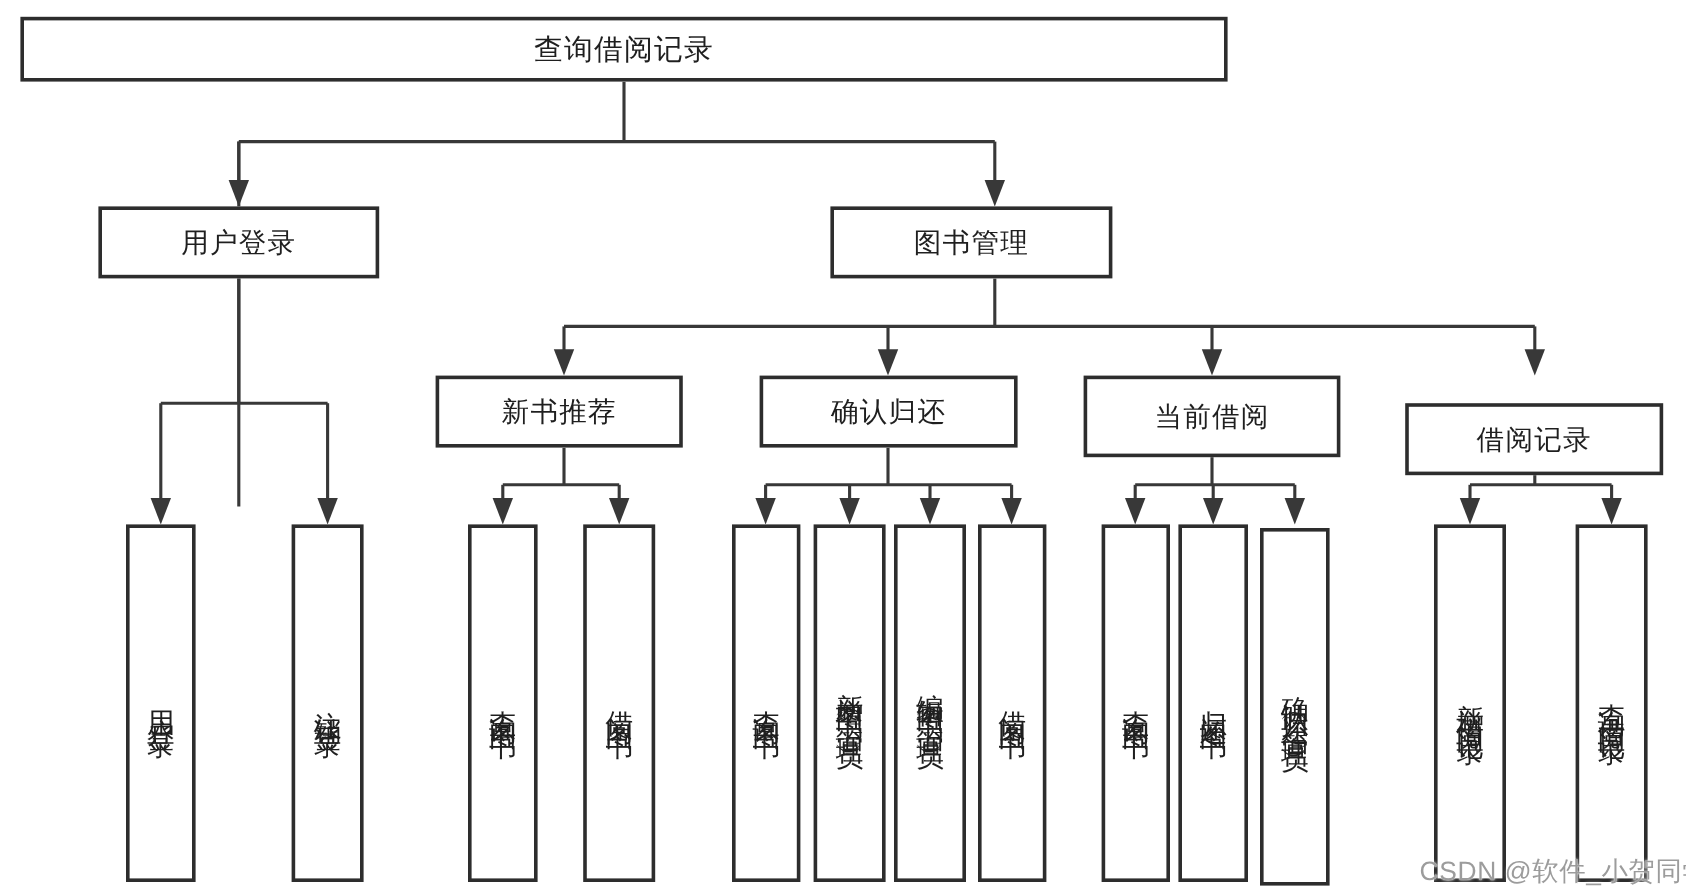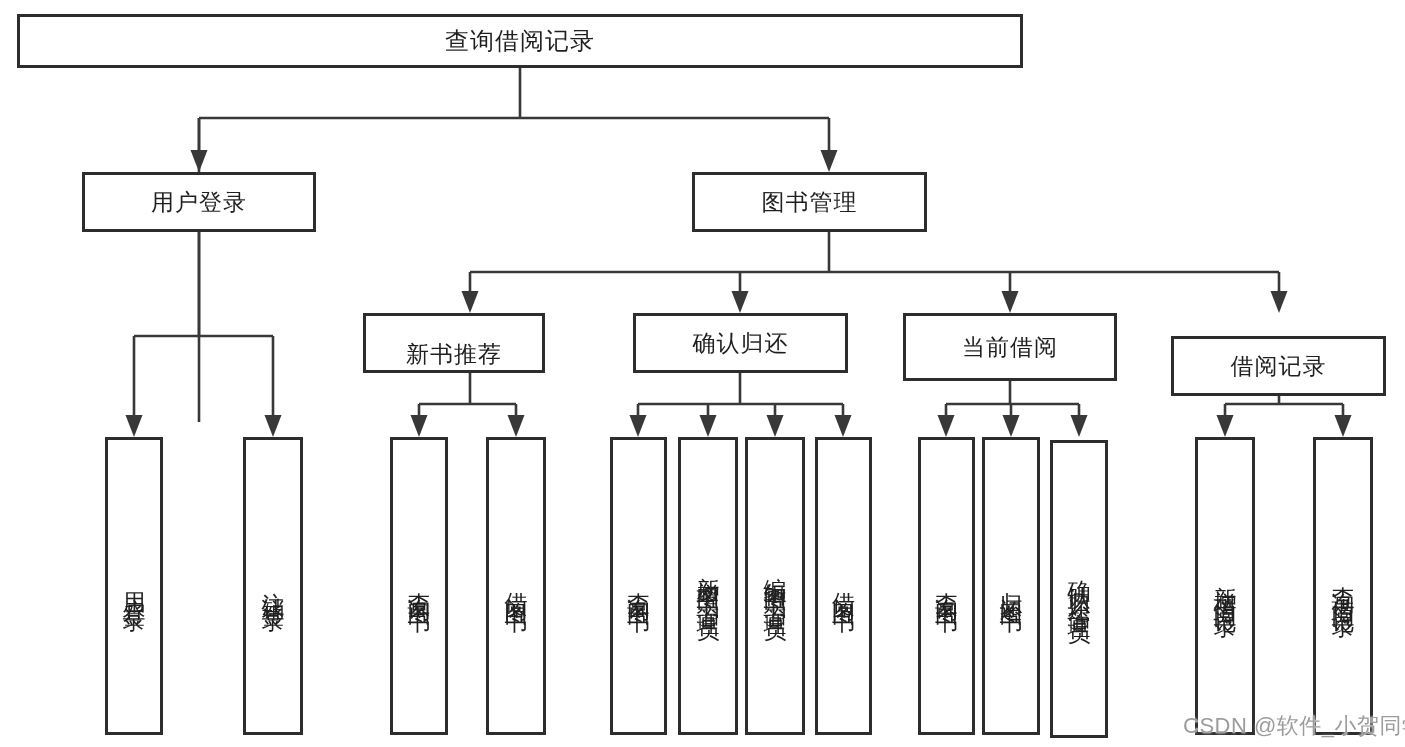--- a/index.html
+++ b/index.html
@@ -153,21 +153,21 @@
     <span>查询借阅记录</span>
   </div>
 
   <div class="node hbox" style="left:82px; top:172px; width:234px; height:60px;">
     <span>用户登录</span>
   </div>
   <div class="node hbox" style="left:692px; top:172px; width:235px; height:60px;">
     <span>图书管理</span>
   </div>
 
-  <div class="node hbox" style="left:363px; top:313px; width:182px; height:60px;align-items:flex-end;">
+  <div class="node hbox" style="left:363px; top:313px; width:206px; height:60px;">
     <span>新书推荐</span>
   </div>
   <div class="node hbox" style="left:633px; top:313px; width:215px; height:60px;">
     <span>确认归还</span>
   </div>
   <div class="node hbox" style="left:903px; top:313px; width:214px; height:68px;">
     <span>当前借阅</span>
   </div>
   <div class="node hbox" style="left:1171px; top:313px; width:215px; height:60px;margin-top:23px;">
     <span>借阅记录</span>

